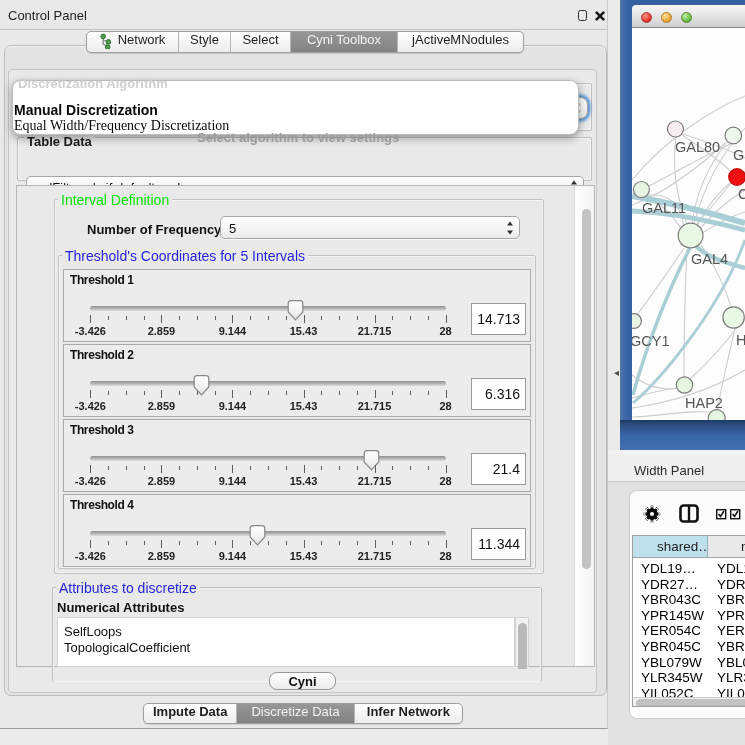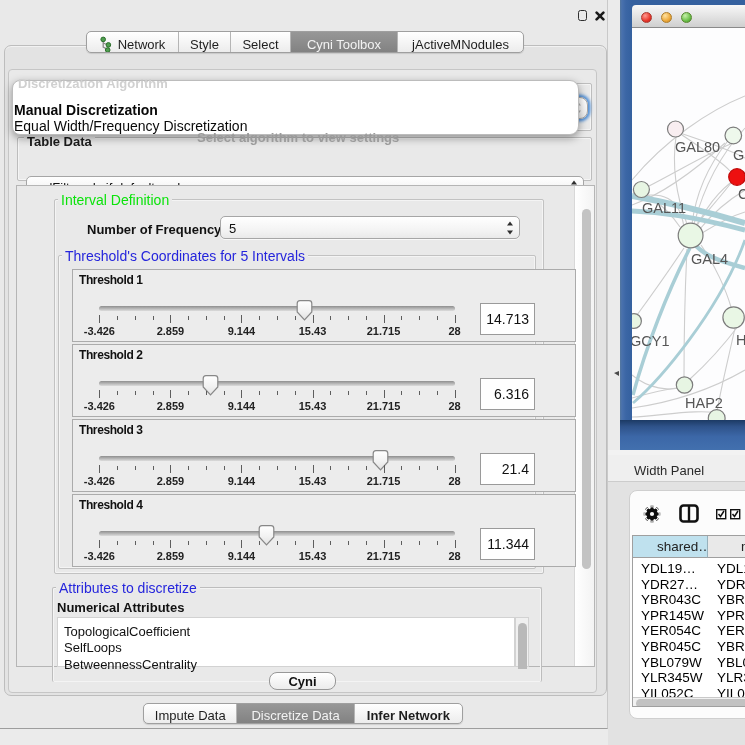--- a/index.html
+++ b/index.html
@@ -12,42 +12,42 @@
 #cp-title { position:absolute; left:0; top:0; width:100%; height:30px; background:#e9e8e8; border-bottom:1px solid #c4c4c4; }
 #cp-title .t { position:absolute; left:8px; top:8px; font-size:13px; color:#1f1f1f; }
 #float-btn { position:absolute; left:577.5px; top:10px; width:9.5px; height:10.5px; border:1.8px solid #2e2e2e; border-radius:2.5px; }
 
 
 #outerpanel { position:absolute; left:4px; top:45px; width:603px; height:651px; border:1px solid #bdbdbd; border-radius:7px; background:#e3e3e3; box-shadow:inset 0 1px 0 #f2f2f2; }
 #innerpanel { position:absolute; left:8px; top:69px; width:589px; height:624px; border:1px solid #c6c6c6; border-radius:4px; background:#e9e9e9; }
 
 
 .seg { position:absolute; display:flex; height:22px; border:1px solid #9f9f9f; border-radius:5px; background:linear-gradient(#ffffff,#ececec); overflow:hidden; box-shadow:0 1px 1px rgba(0,0,0,0.12); }
-.seg .s { display:flex; align-items:flex-end; justify-content:center; font-size:13px; color:#1e1e1e; border-right:1px solid #b5b5b5; white-space:nowrap; }
+.seg .s { display:flex; align-items:flex-start; justify-content:center; font-size:13px; color:#1e1e1e; border-right:1px solid #b5b5b5; white-space:nowrap; }
 .seg .s:last-child { border-right:none; }
 .seg .s.sel { background:linear-gradient(#979797,#828282); color:#f3f3f3; }
 
 
 .group { position:absolute; border:1px solid #bdbdbd; border-radius:2px; box-shadow:inset 0 0 0 1px #f4f4f4; }
 .gtitle { position:absolute; top:-8px; font-size:14px; background:#e9e9e9; padding:0 3px; white-space:nowrap; }
 
 
 .combo { position:absolute; background:linear-gradient(#ffffff,#f2f2f2 70%,#e9e9e9); border:1px solid #a6a6a6; border-radius:5px; box-shadow:0 1px 0 rgba(255,255,255,0.7); }
 .combo .ct { position:absolute; left:8px; top:50%; transform:translateY(-50%); font-size:13px; color:#111; white-space:nowrap; }
 .stepper { position:absolute; right:5px; top:50%; transform:translateY(-50%); width:8px; height:13px; }
 .stepper:before { content:""; position:absolute; left:1px; top:0; border-left:3px solid transparent; border-right:3px solid transparent; border-bottom:4.5px solid #2e2e2e; }
 .stepper:after { content:""; position:absolute; left:1px; bottom:0; border-left:3px solid transparent; border-right:3px solid transparent; border-top:4.5px solid #2e2e2e; }
 
 
 #scrollpane { position:absolute; left:16px; top:185px; width:579px; height:482px; border:1px solid #b5b5b5; background:#e9e9e9; overflow:hidden; }
 #mainsb { position:absolute; right:0; top:0; width:20px; height:100%; background:linear-gradient(90deg,#ffffff,#f3f3f3); border-left:1px solid #d8d8d8; }
 #mainsb .thumb { position:absolute; left:7px; top:23px; width:9px; height:360px; background:#c3c3c3; border-radius:4.5px; }
 
 
-.tpanel { position:absolute; left:55px; width:504px; height:73px; border:1px solid #ababab; background:#ececec; }
+.tpanel { position:absolute; left:46px; width:468px; height:73px; border:1px solid #ababab; background:#ececec; }
 .tpanel .tlabel { position:absolute; left:6px; top:3px; font-size:12px; font-weight:bold; letter-spacing:-0.4px; color:#111; }
 .track { position:absolute; left:26px; top:36px; width:356px; height:5px; border-radius:2.5px; background:linear-gradient(#8e8e8e,#dcdcdc); }
 .thumbp { position:absolute; top:30px; width:17px; height:21px; }
 .vbox { position:absolute; left:407px; top:33px; width:55px; height:32px; background:#fff; border:1px solid #9a9a9a; }
 .vbox span { position:absolute; right:5px; top:50%; transform:translateY(-50%); font-size:14px; color:#111; }
 .tick { position:absolute; width:1px; background:#5d5d5d; }
 .tlab { position:absolute; top:55px; transform:translateX(-50%); font-size:11px; font-weight:bold; color:#222; }
 
 
 #attrlist { position:absolute; left:57px; top:617px; width:458px; height:50px; background:#ffffff; border:1px solid #d2d2d2; font-size:13px; color:#111; }
@@ -57,21 +57,21 @@
 #attrsb .thumb { position:absolute; left:2px; top:5px; width:9px; height:46px; background:#b9b9b9; border-radius:4.5px 4.5px 0 0; }
 
 
 #applybtn { position:absolute; left:269px; top:672px; width:67px; height:18px; background:linear-gradient(#ffffff,#ececec); border:1px solid #989898; border-radius:8px; text-align:center; font-size:13px; font-weight:bold; color:#111; line-height:17px; }
 
 
 #popup { position:absolute; left:12px; top:80px; width:567px; height:55px; background:#fff; border:1px solid #bcbcbc; border-radius:8px 9px 9px 8px; box-shadow:0 3px 9px rgba(0,0,0,0.38); }
 #ghost { position:absolute; left:18px; top:76px; font-size:13px; font-weight:bold; color:#d0d0d0; }
 #popup .hint { position:absolute; left:184px; top:5px; font-size:13px; font-weight:bold; color:#9b9b9b;margin-top:44px; }
 #popup .it1 { position:absolute; left:1px; top:21px; font-size:14px; font-weight:bold; color:#090909; }
-#popup .it2 { position:absolute; left:1px; top:37px; font-size:14px; color:#090909; }
+#popup .it2 { position:absolute; left:1px; top:37px; font-size:14px; color:#090909;font-family:Liberation Serif, serif; }
 
 
 #netwin { position:absolute; left:620px; top:0; width:125px; height:450px; background:linear-gradient(90deg,#54779e 0,#4971ad 2px,#3b66a5 6px,#35619f 12px); }
 #nettitle { position:absolute; left:12px; top:5px; width:113px; height:23px; background:linear-gradient(#f8f8f8,#cfcfcf); border-bottom:1px solid #8a8a8a; border-radius:4px 0 0 0; }
 .light { position:absolute; top:6.5px; width:11px; height:11px; border-radius:50%; }
 #netcanvas { position:absolute; left:12px; top:28px; width:113px; height:392px; background:#fdfdfe; overflow:hidden; }
 
 #tablepanel { position:absolute; left:608px; top:450px; width:137px; height:295px; background:#e2e2e2; }
 #tp-gap { position:absolute; left:0; top:0; width:100%; height:5px; background:#f2f2f2; }
 #tp-bar { position:absolute; left:0; top:5px; width:100%; height:27px; background:#efefef; border-bottom:1px solid #cccccc; }
@@ -94,20 +94,23 @@
     <defs>
 <linearGradient id="tg" x1="0" y1="0" x2="0" y2="1">
         <stop offset="0" stop-color="#ffffff"></stop>
         <stop offset="0.55" stop-color="#f2f2f2"></stop>
         <stop offset="1" stop-color="#e2e2e2"></stop>
       </linearGradient>
 </defs>
   </svg>
 
 <div id="cp">
+  <div id="cp-title">
+      <span class="t">Control Panel</span>
+    </div>
   <div id="float-btn"></div>
   <svg class="abs" style="left:595px; top:11px;" width="10" height="10" viewBox="0 0 10 10">
       <path d="M1.6 1.6 L8.4 8.4 M8.4 1.6 L1.6 8.4" stroke="#1a1a1a" stroke-width="2.6" stroke-linecap="round"></path>
     </svg>
 
   <div id="outerpanel"></div>
   <div id="innerpanel"></div>
 
   <div class="seg" style="left:86px; top:31px; width:438px;">
     <div class="s" style="width:92px;"><svg width="13" height="17" viewBox="0 0 13 17" style="margin-right:5px;">
@@ -306,32 +309,31 @@
           <span>11.344</span>
         </div>
     </div>
   </div>
 
   <div class="group" style="left:52px; top:587px; width:490px; height:95px; border-bottom:none;">
     <span class="gtitle" style="left:3px; color:#2525dc;">Attributes to discretize</span>
   </div>
   <div class="abs" style="left:57px; top:600px; font-size:13px; font-weight:bold; color:#111;">Numerical Attributes</div>
   <div id="attrlist">
+    <div>SelfLoops</div>
     <div>TopologicalCoefficient</div>
-    <div>SelfLoops</div>
-    <div>BetweennessCentrality</div>
   </div>
   <div id="attrsb">
       <div class="thumb"></div>
     </div>
 
   <div id="applybtn">Cyni</div>
 
   <div class="seg" style="left:143px; top:703px; width:320px; height:21px;">
-    <div class="s" style="width:94px; font-weight:normal;">Impute Data</div>
+    <div class="s" style="width:94px; font-weight:bold;">Impute Data</div>
     <div class="s sel" style="width:118px;">Discretize Data</div>
     <div class="s" style="width:108px; font-weight:bold;">Infer Network</div>
   </div>
 </div>
 
 <svg class="abs" style="left:613px; top:368px;" width="8" height="9" viewBox="0 0 8 9">
     <path d="M6 8 V3 L1 5" fill="#4a4a4a"></path>
   </svg>
 
 <div id="netwin">

